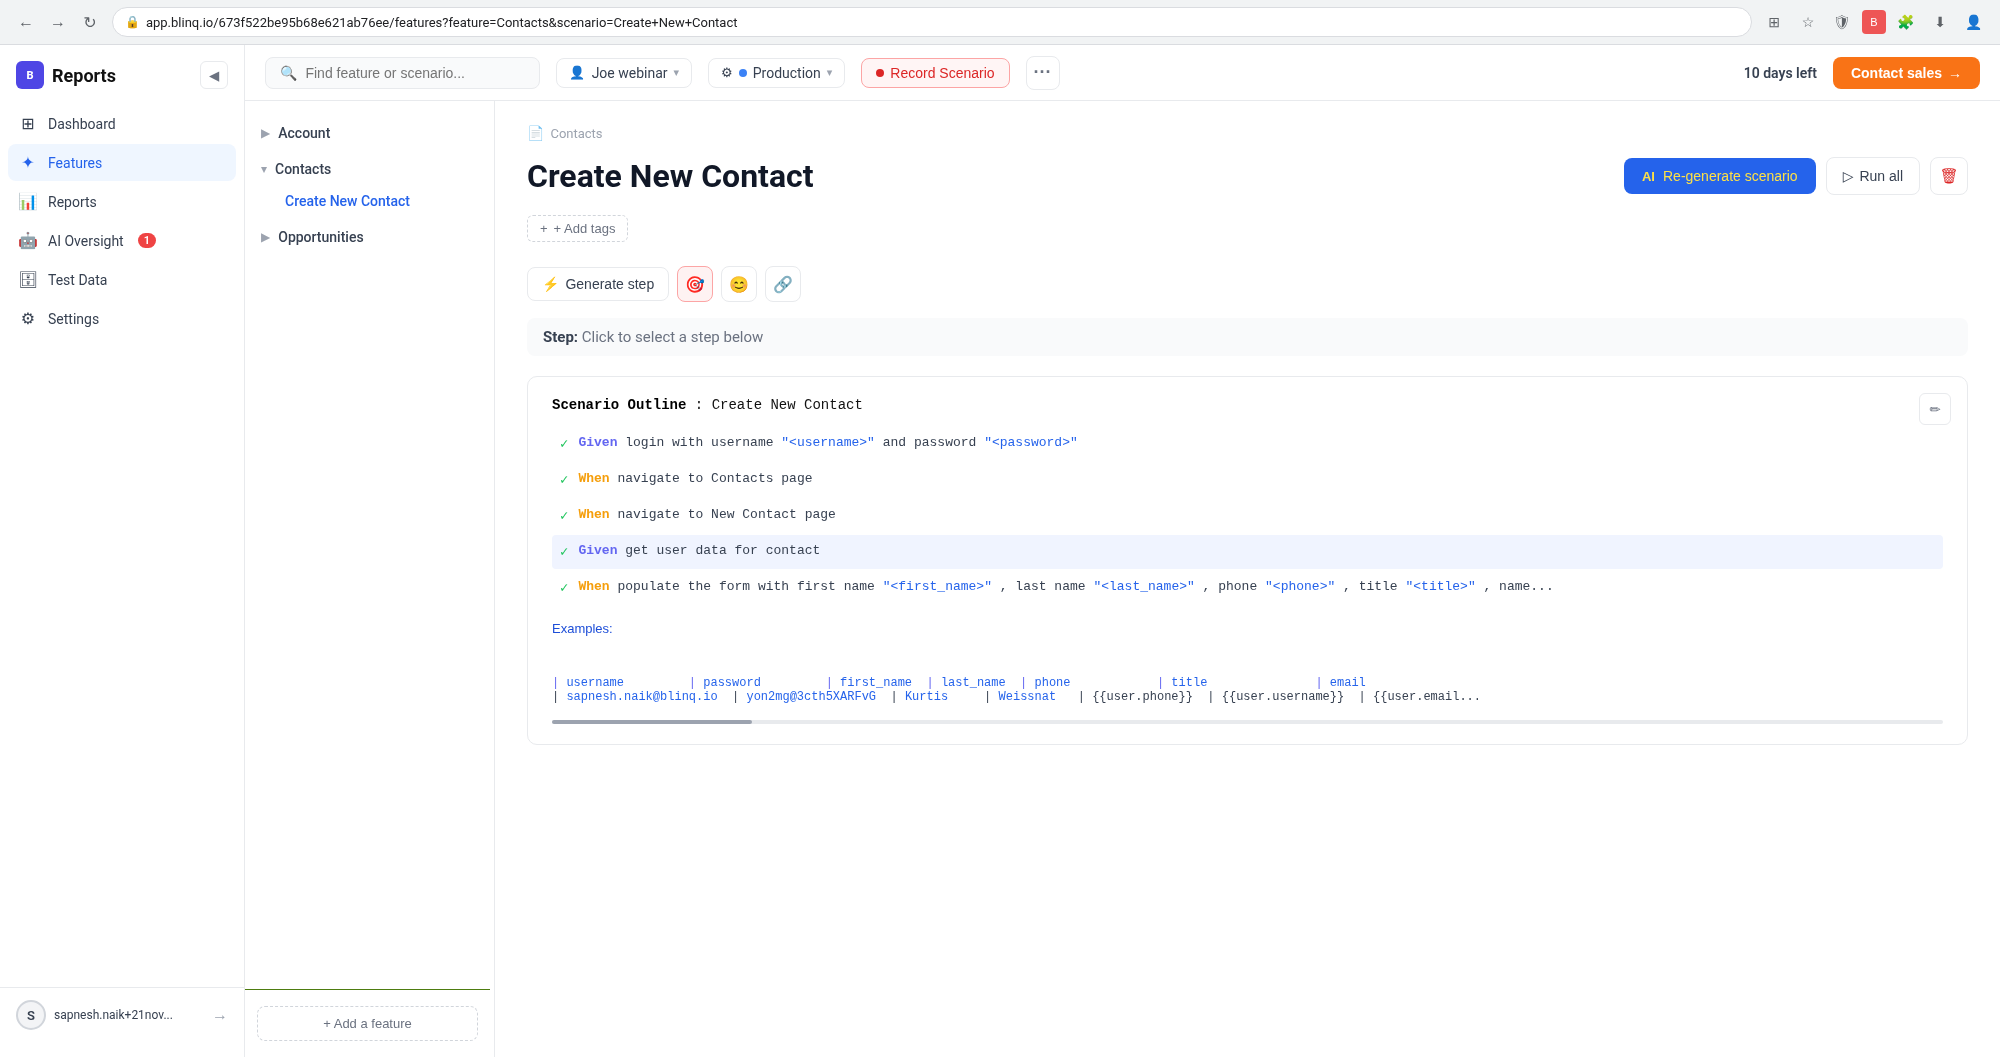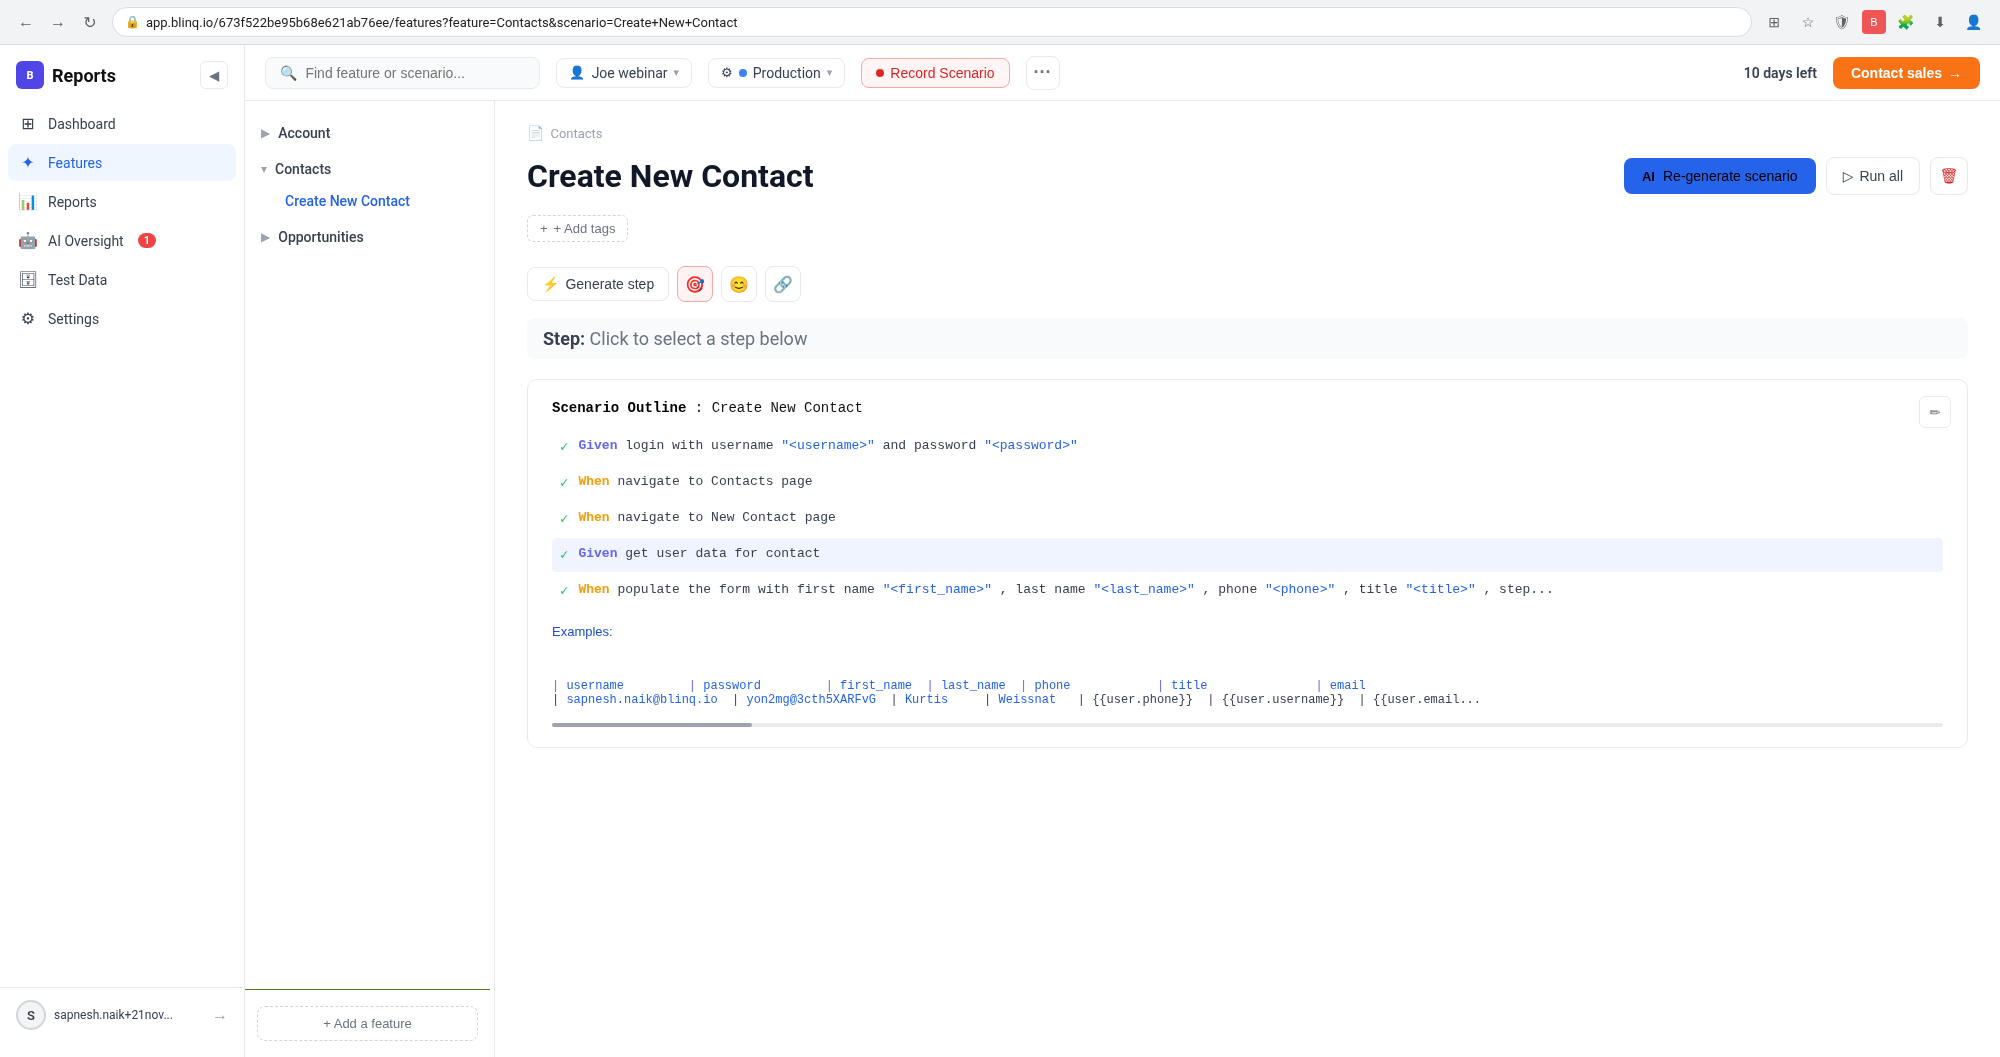--- a/index.html
+++ b/index.html
@@ -208,21 +208,21 @@
 
     .scenario-header {
       display: flex; align-items: center; justify-content: space-between;
       margin-bottom: 20px;
     }
     .scenario-title { font-size: 32px; font-weight: 700; color: #111827; }
     .scenario-actions { display: flex; align-items: center; gap: 10px; }
 
     .regenerate-btn {
       display: flex; align-items: center; gap: 8px;
-      background: #2563eb; color: #000000; border: none; border-radius: 8px;
+      background: #2563eb; color: #fde047; border: none; border-radius: 8px;
       padding: 10px 18px; font-size: 14px; font-weight: 500; cursor: pointer;
     }
     .run-all-btn {
       display: flex; align-items: center; gap: 6px;
       background: #fff; border: 1px solid #e8eaed; border-radius: 8px;
       padding: 10px 16px; font-size: 14px; color: #374151; cursor: pointer;
     }
     .delete-btn {
       width: 38px; height: 38px; border: 1px solid #e8eaed; border-radius: 8px;
       background: #fff; cursor: pointer; display: flex; align-items: center; justify-content: center;
@@ -252,21 +252,21 @@
     }
     .step-tool-btn {
       width: 36px; height: 36px; border: 1px solid #e8eaed; border-radius: 8px;
       background: #fff; cursor: pointer; display: flex; align-items: center; justify-content: center;
       color: #6b7280; font-size: 16px;
     }
     .step-tool-btn.active { background: #fef2f2; border-color: #fca5a5; color: #dc2626; }
 
     .step-info {
       padding: 10px 16px; background: #f9fafb; border-radius: 8px;
-      font-size: 18px; color: #6b7280; margin-bottom: 20px;
+      font-size: 15px; color: #6b7280; margin-bottom: 20px;
     }
     .step-info strong { color: #374151; }
 
     
     .scenario-outline-box {
       border: 1px solid #e8eaed; border-radius: 10px;
       padding: 20px 24px; background: #fff;
       position: relative; overflow: hidden;
     }
     .edit-outline-btn {
@@ -565,21 +565,21 @@
             <span>
               <span class="step-keyword-when">When</span>
               <span class="step-text"> populate the form with first name </span>
               <span class="step-param">"&lt;first_name&gt;"</span>
               <span class="step-text">, last name </span>
               <span class="step-param">"&lt;last_name&gt;"</span>
               <span class="step-text">, phone </span>
               <span class="step-param">"&lt;phone&gt;"</span>
               <span class="step-text">, title </span>
               <span class="step-param">"&lt;title&gt;"</span>
-              <span class="step-text">, step...</span>
+              <span class="step-text">, name...</span>
             </span>
           </div>
 
           <div class="examples-section">
             <div class="examples-title">Examples:</div>
             <div class="examples-table">
               <div class="table-header-row">
                 | <span class="table-link">username</span>
                 &nbsp;&nbsp;&nbsp;&nbsp;&nbsp;&nbsp;&nbsp;&nbsp;|
                 <span class="table-link">password</span>

